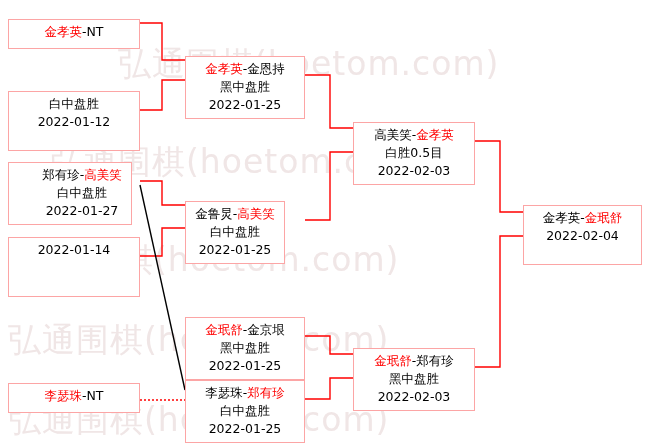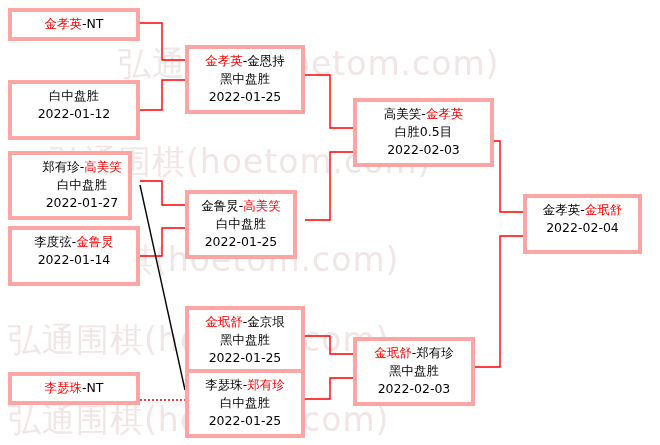--- a/index.html
+++ b/index.html
@@ -35,28 +35,29 @@
     font-family: "DejaVu Sans", "Liberation Sans", sans-serif;
   }
   #lines-layer {
     position: absolute;
     left: 0;
     top: 0;
   }
   .node {
     position: absolute;
     box-sizing: border-box;
-    border: 4px solid #fca5a5;
+    border: 1px solid #fca5a5;
     background: #ffffff;
     text-align: center;
     font-size: 12.5px;
     line-height: 1.45;
     color: #000000;
     padding: 3px 4px 4px 4px;
     white-space: nowrap;
+    margin-top: 11px;
   }
   .node .players {
     display: block;
   }
   .node .result {
     display: block;
   }
   .node .date {
     display: block;
   }
@@ -102,47 +103,46 @@
       <div class="node" style="left: 8px; top: 80px; width: 132px; min-height: 60px;">
         <span class="result">白中盘胜</span>
         <span class="date">2022-01-12</span>
       </div>
       <div class="node" style="left: 8px; top: 151px; width: 124px; min-height: 60px; padding-left: 28px;">
         <span class="players"><span class="blk">郑有珍</span><span class="blk">-</span><span class="red">高美笑</span></span>
         <span class="result">白中盘胜</span>
         <span class="date">2022-01-27</span>
       </div>
       <div class="node" style="left: 8px; top: 226px; width: 132px; min-height: 60px;">
-        <span class="players"><span class="blk">李度弦</span><span class="blk">-</span><span class="red">金鲁炅</span></span>
         <span class="date">2022-01-14</span>
       </div>
       <div class="node" style="left: 8px; top: 372px; width: 132px; min-height: 30px;">
         <span class="players"><span class="red">李瑟珠</span><span class="blk">-</span><span class="blk">NT</span></span>
       </div>
       <div class="node" style="left: 185px; top: 45px; width: 120px; min-height: 60px;">
         <span class="players"><span class="red">金孝英</span><span class="blk">-</span><span class="blk">金恩持</span></span>
         <span class="result">黑中盘胜</span>
         <span class="date">2022-01-25</span>
       </div>
-      <div class="node" style="left: 185px; top: 190px; width: 112px; min-height: 60px;">
+      <div class="node" style="left: 185px; top: 190px; width: 100px; min-height: 60px;">
         <span class="players"><span class="blk">金鲁炅</span><span class="blk">-</span><span class="red">高美笑</span></span>
         <span class="result">白中盘胜</span>
         <span class="date">2022-01-25</span>
       </div>
       <div class="node" style="left: 185px; top: 306px; width: 120px; min-height: 60px;">
         <span class="players"><span class="red">金珉舒</span><span class="blk">-</span><span class="blk">金京垠</span></span>
         <span class="result">黑中盘胜</span>
         <span class="date">2022-01-25</span>
       </div>
       <div class="node" style="left: 185px; top: 369px; width: 120px; min-height: 60px;">
         <span class="players"><span class="blk">李瑟珠</span><span class="blk">-</span><span class="red">郑有珍</span></span>
         <span class="result">白中盘胜</span>
         <span class="date">2022-01-25</span>
       </div>
-      <div class="node" style="left: 353px; top: 98px; width: 141px; min-height: 60px;">
+      <div class="node" style="left: 353px; top: 111px; width: 122px; min-height: 60px;">
         <span class="players"><span class="blk">高美笑</span><span class="blk">-</span><span class="red">金孝英</span></span>
         <span class="result">白胜0.5目</span>
         <span class="date">2022-02-03</span>
       </div>
       <div class="node" style="left: 353px; top: 337px; width: 122px; min-height: 60px;">
         <span class="players"><span class="red">金珉舒</span><span class="blk">-</span><span class="blk">郑有珍</span></span>
         <span class="result">黑中盘胜</span>
         <span class="date">2022-02-03</span>
       </div>
       <div class="node" style="left: 523px; top: 194px; width: 119px; min-height: 60px;">

